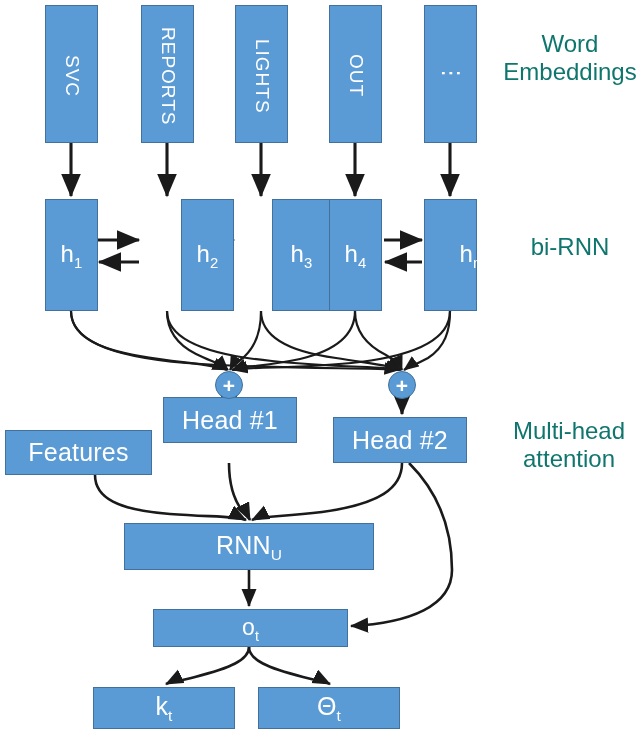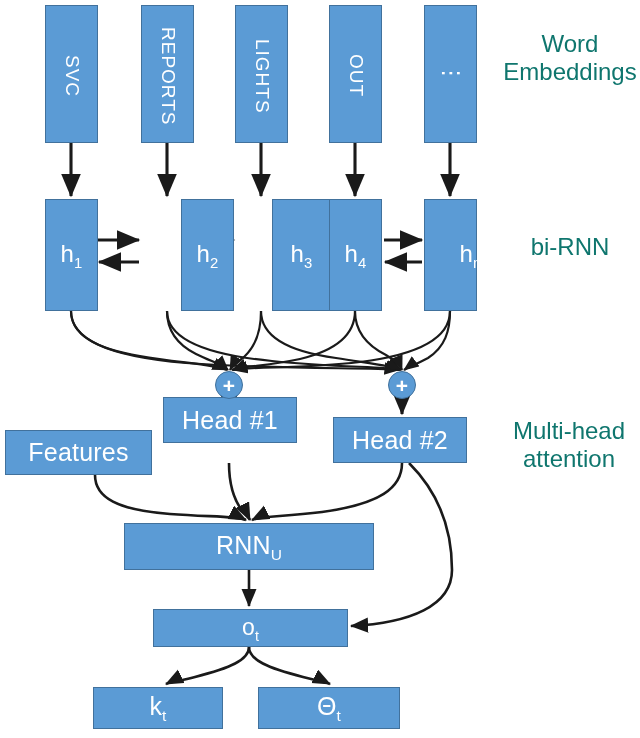--- a/index.html
+++ b/index.html
@@ -220,21 +220,21 @@
   </div>
 
   <div class="node node-wide" style="left:124px; top:523px; width:250px; height:47px;">
     <span><span>RNN</span><span class="sub">U</span></span>
   </div>
 
   <div class="node node-small" style="left:153px; top:609px; width:195px; height:38px;">
     <span><span>o</span><span class="sub">t</span></span>
   </div>
 
-  <div class="node node-wide" style="left:93px; top:687px; width:130px; height:42px;">
+  <div class="node node-wide" style="left:93px; top:687px; width:142px; height:42px;">
     <span><span>k</span><span class="sub">t</span></span>
   </div>
   <div class="node node-wide" style="left:258px; top:687px; width:142px; height:42px;">
     <span><span>Θ</span><span class="sub">t</span></span>
   </div>
 
   <div class="side-label" style="left:500px; top:30px; width:140px;">Word
 Embeddings</div>
   <div class="side-label" style="left:500px; top:233px; width:140px;">bi-RNN</div>
   <div class="side-label" style="left:498px; top:417px; width:142px;">Multi-head

